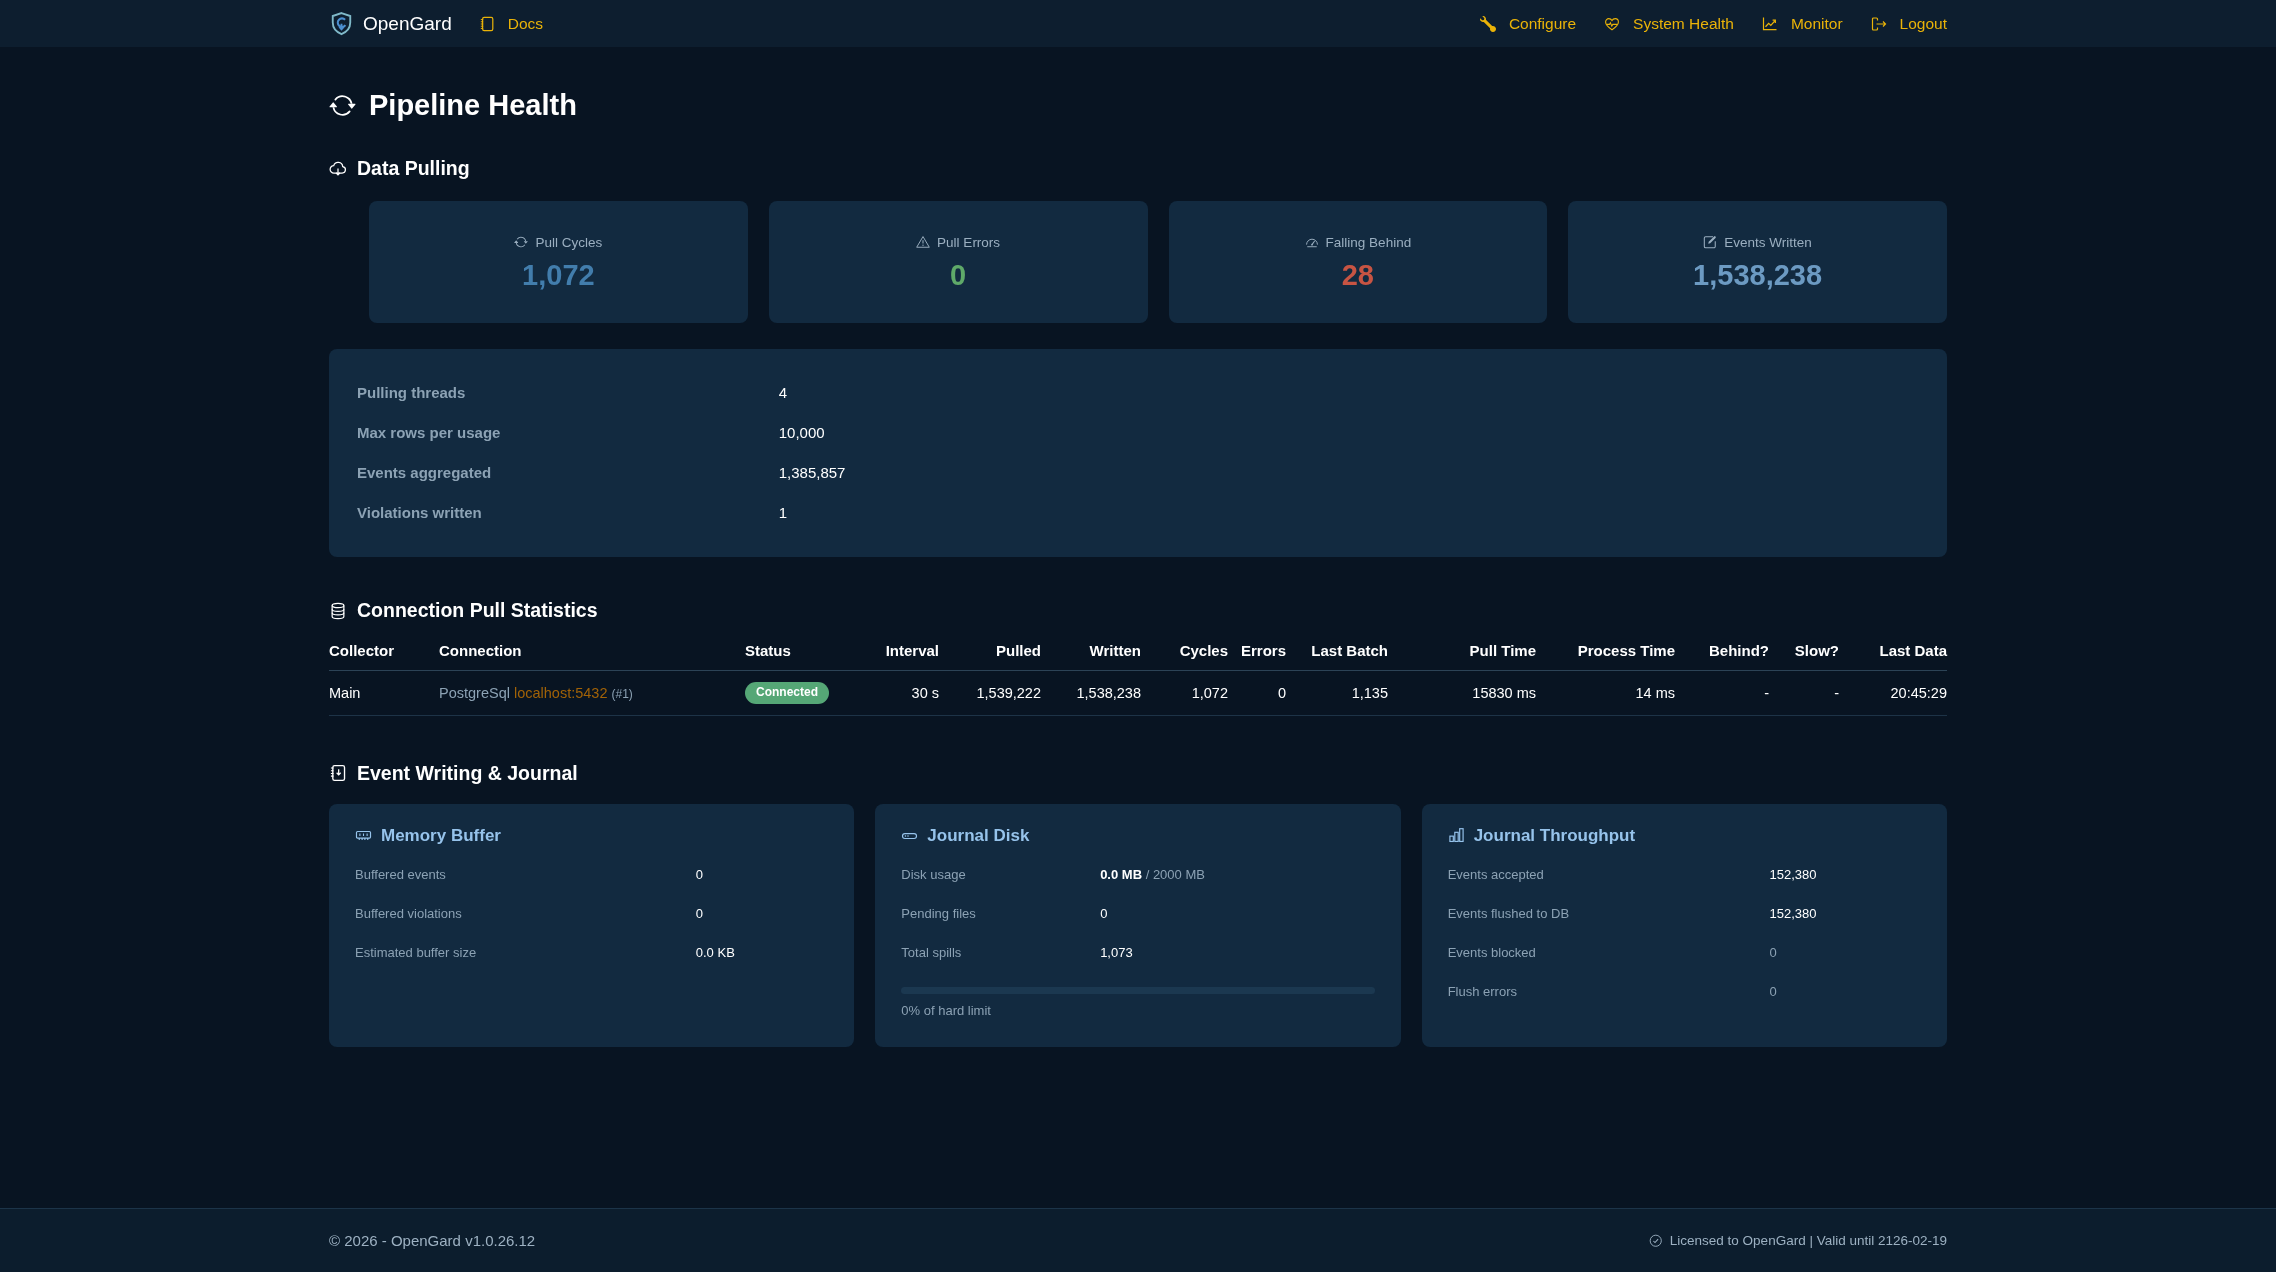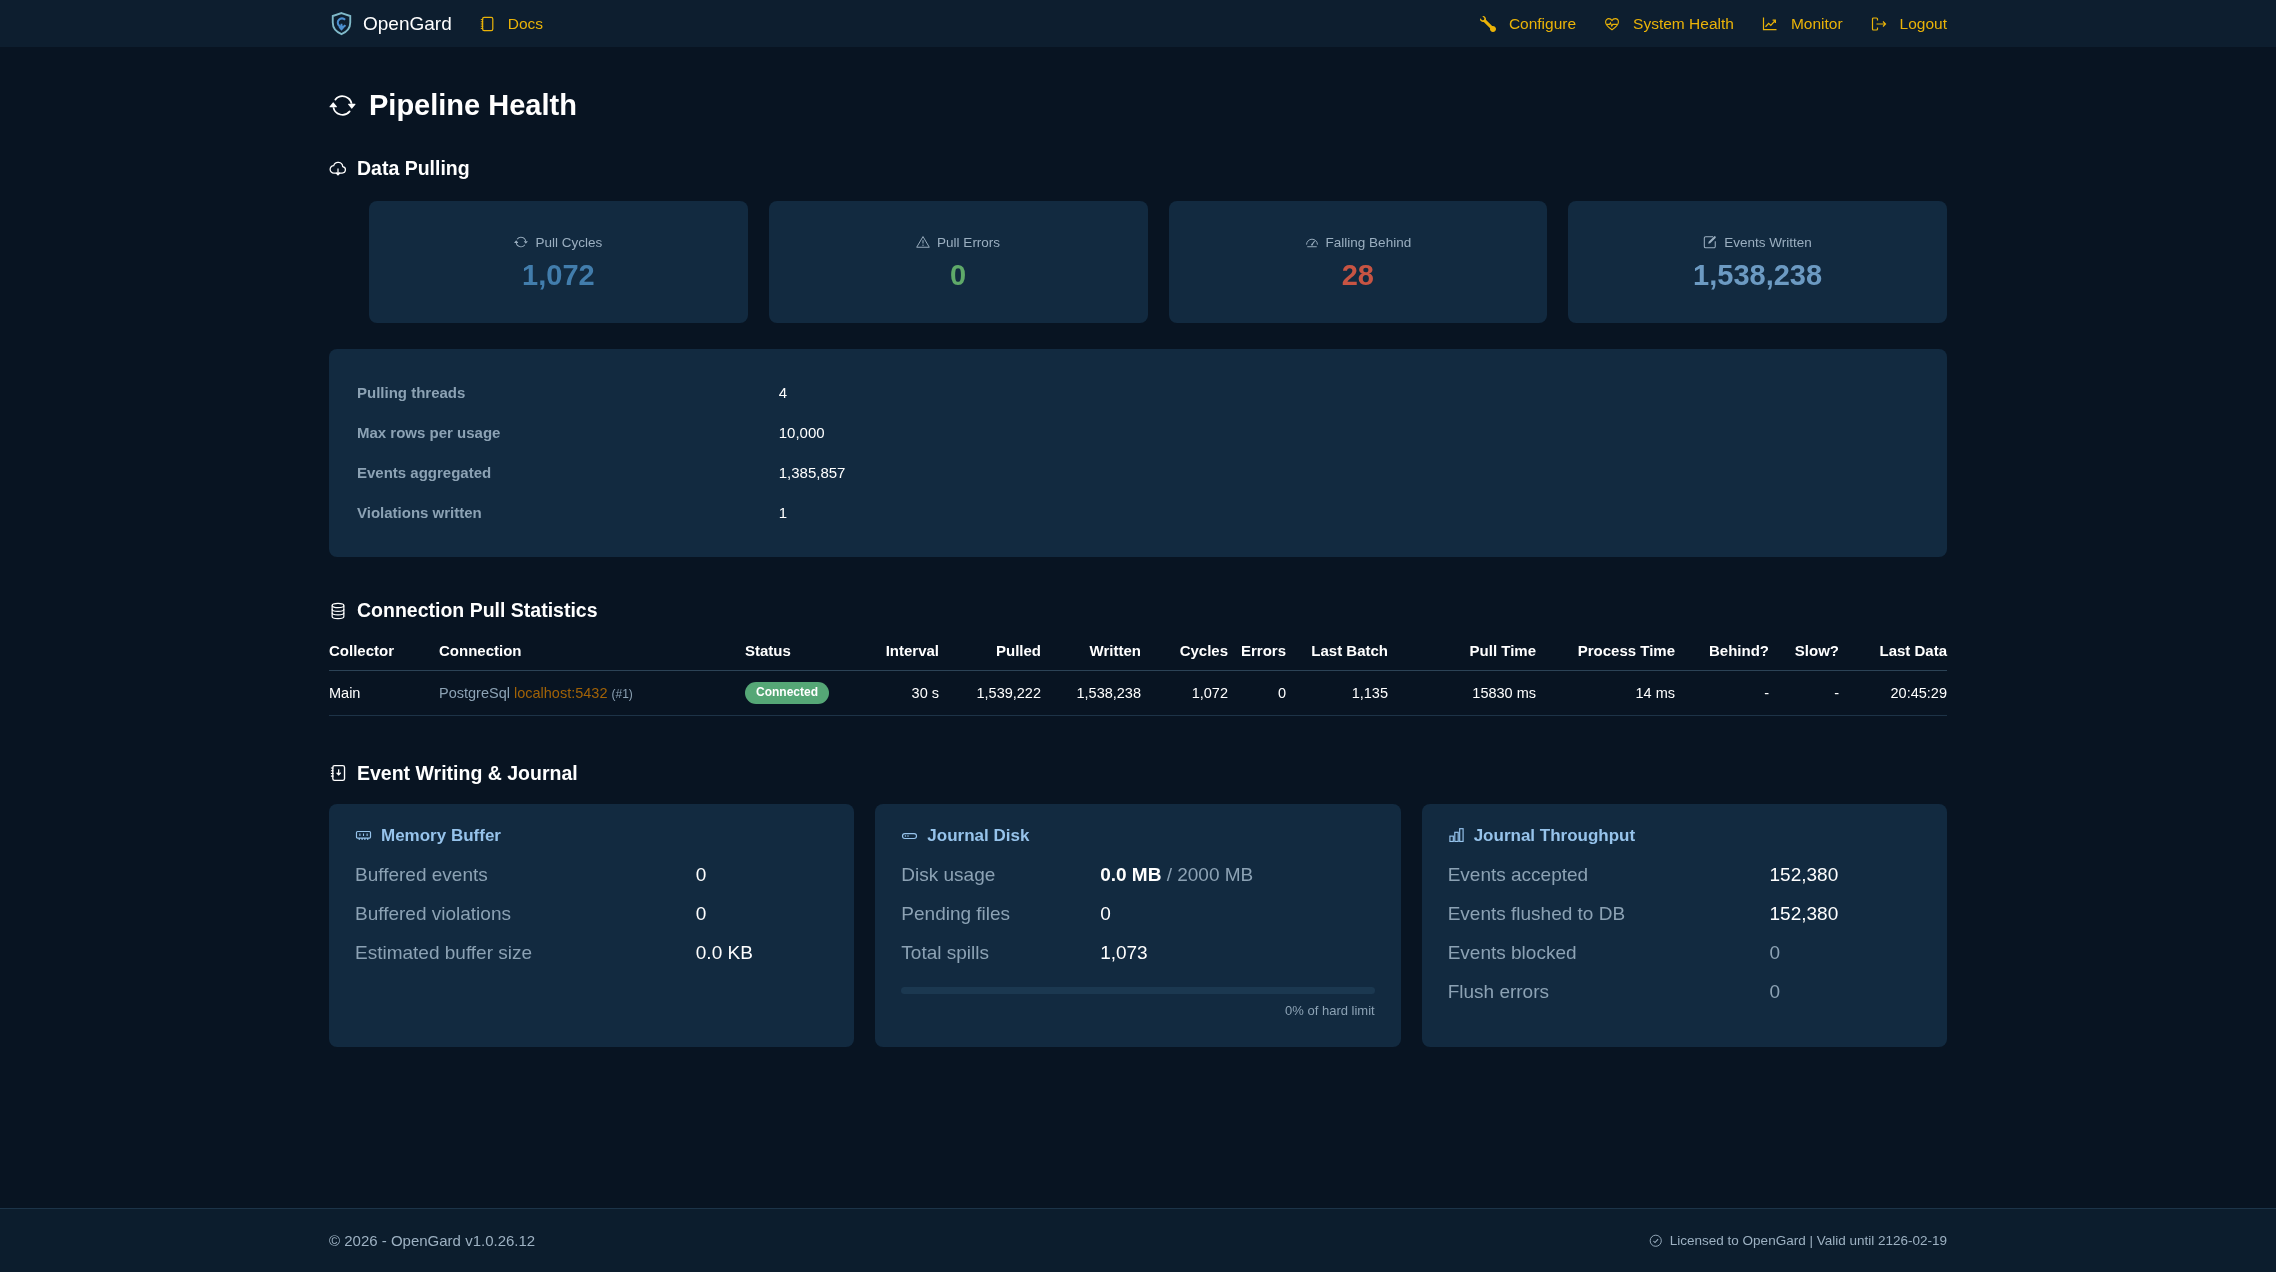--- a/index.html
+++ b/index.html
@@ -63,31 +63,31 @@
   .conn-host { color:#a16207; }
   .conn-tag { color:#8ca2b4; font-size:12px; }
   .muted-cell { color:#8ca2b4; }
 
   
   .panel-row3 { display:flex; gap:21px; margin-top:19px; }
   .panel { flex:1; background:#122a40; border-radius:8px; padding:22px 26px 26px; min-height:243px; }
   .panel-title { color:#96c3eb; font-size:17px; font-weight:700;
     display:flex; align-items:center; gap:9px; }
   .panel-title .ic { font-size:17px; }
-  .p-row { display:flex; margin-top:18px; font-size:19px; line-height:21px; }
+  .p-row { display:flex; margin-top:18px; font-size:13px; line-height:21px; }
   .p-label { color:#8ca2b4; flex:none; }
   .p-value { color:#fff; }
   .lw-mem { width:72%; }
   .lw-disk { width:42%; }
   .lw-thr { width:68%; }
   .muted-val { color:#8ca2b4; }
   .suffix { color:#8ca2b4; font-weight:400; }
   .progress { height:7px; background:#1b3850; border-radius:4px; margin-top:24px; overflow:hidden; }
   .progress-fill { height:100%; background:#4a88b8; width:0%; }
-  .progress-caption { color:#8ca2b4; font-size:13px; margin-top:9px;text-align:right; }
+  .progress-caption { color:#8ca2b4; font-size:13px; margin-top:9px; }
 
   
   .footer { height:64px; background:#0c1d2d; border-top:1px solid #1c3449;
     display:flex; align-items:center; margin-top:58px; }
   .footer-inner { width:1618px; margin:0 auto; display:flex;
     justify-content:space-between; align-items:center; }
   .footer-left { color:#9db1c2; font-size:15px; }
   .footer-right { color:#9db1c2; font-size:13.5px; display:flex; align-items:center; gap:7px; }
 </style>
 </head>

